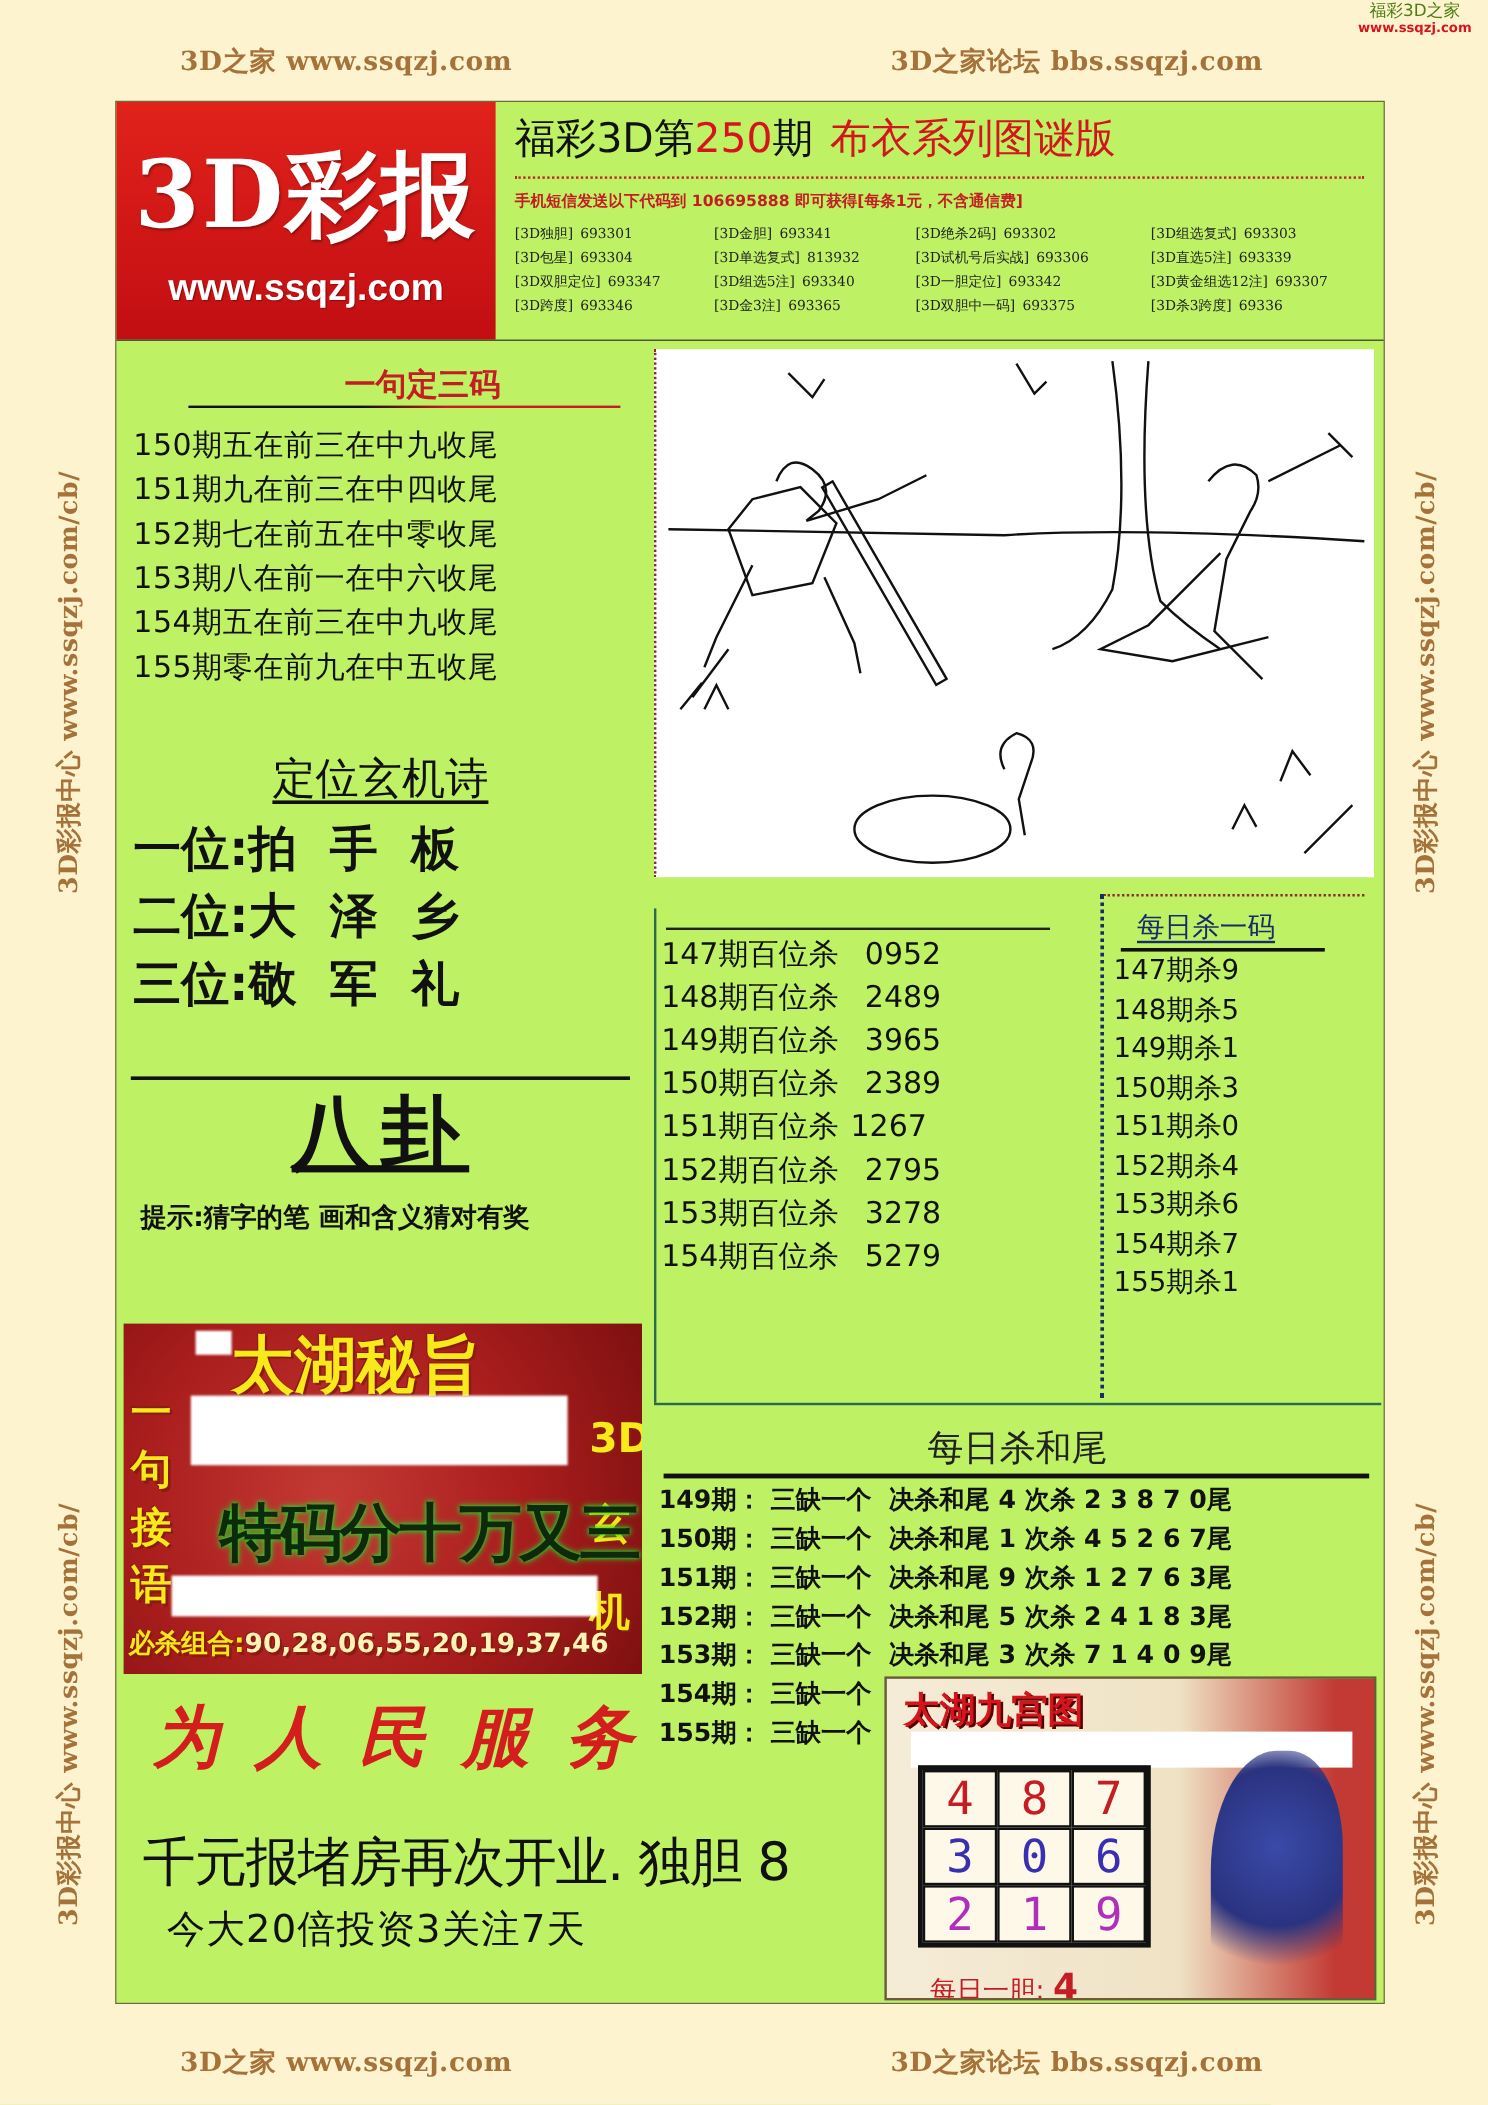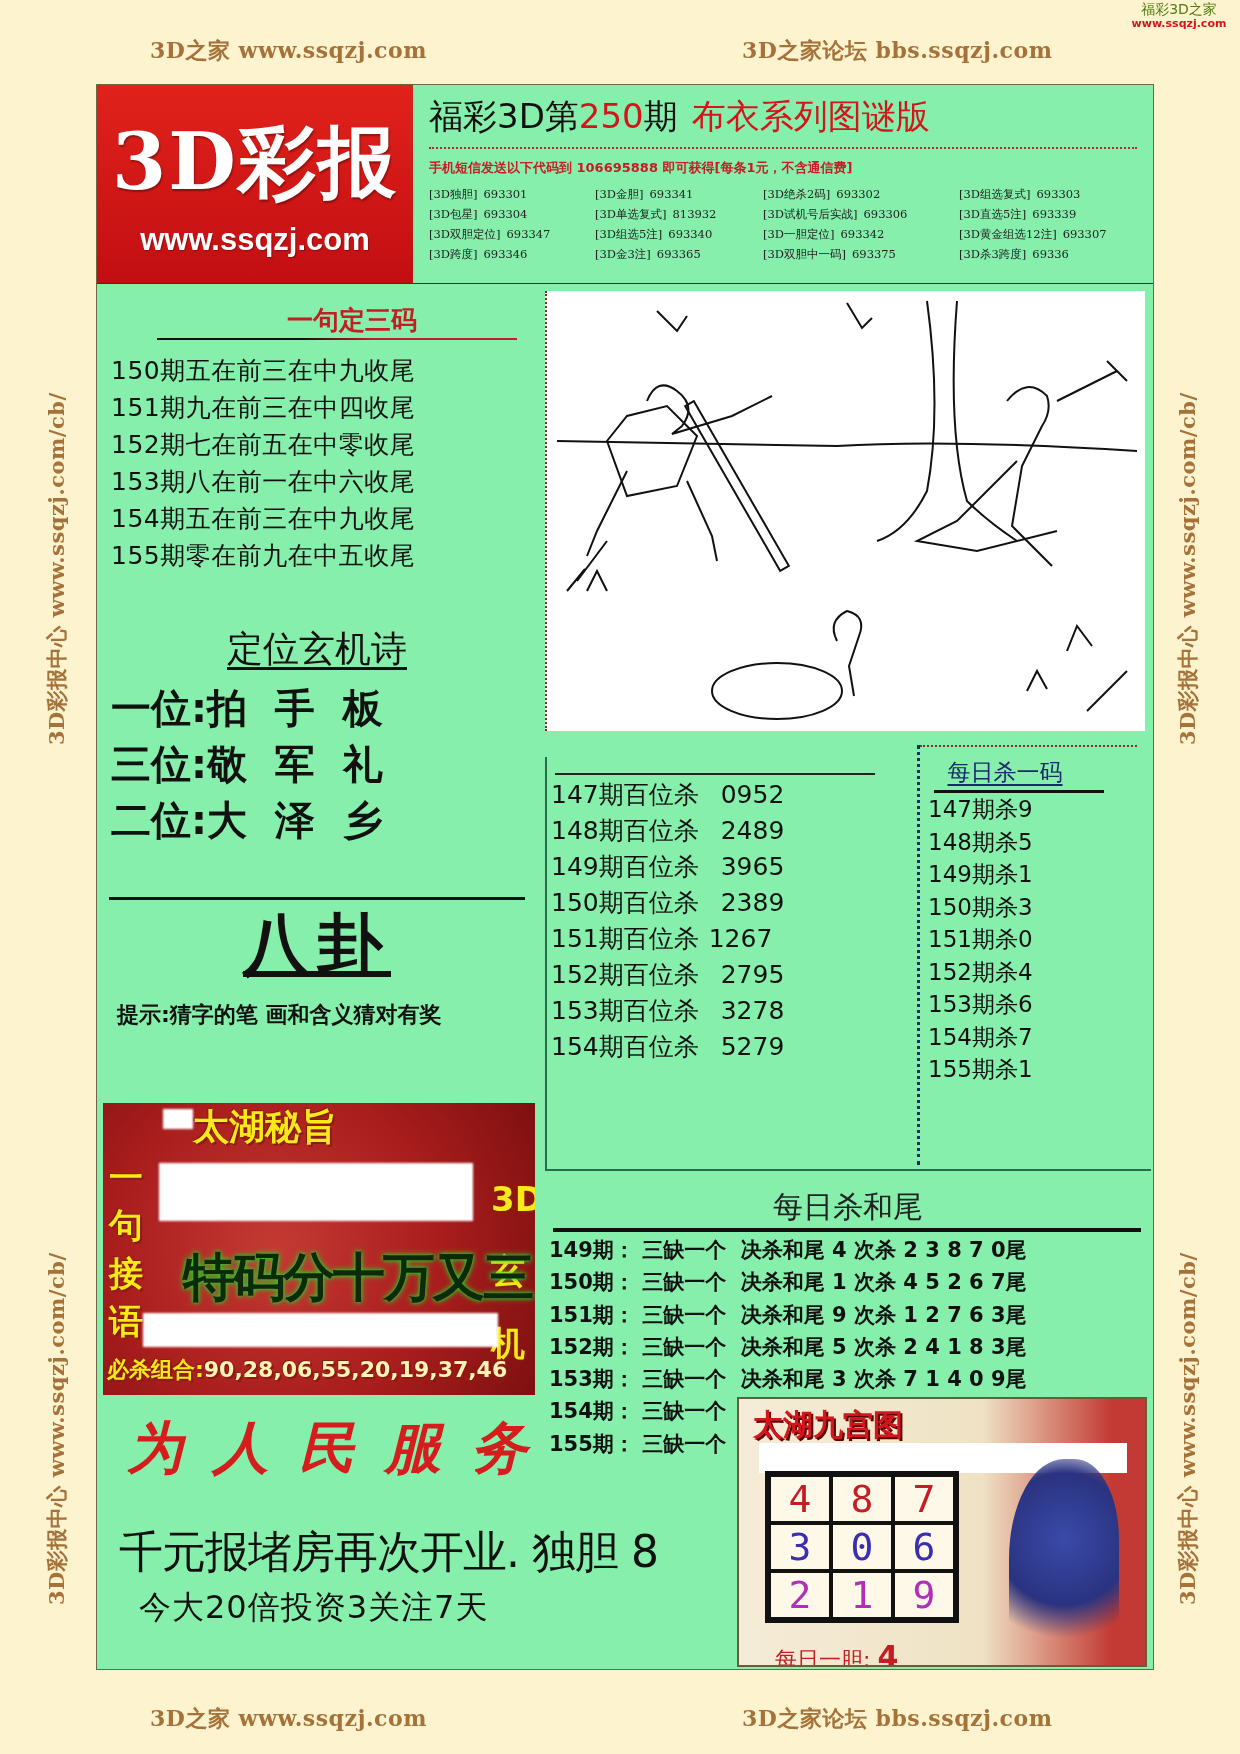--- a/index.html
+++ b/index.html
@@ -4,21 +4,21 @@
 <style>
   * { box-sizing: border-box; margin: 0; padding: 0; }
   body { width: 1240px; height: 1754px; background: #fdf3cf; position: relative; overflow: hidden;
          font-family: "DejaVu Sans", "Liberation Sans", sans-serif; color: #111; }
   .corner-badge { position: absolute; right: 6px; top: 2px; width: 110px; text-align: center; line-height: 1; }
   .corner-badge .cb1 { color: #4d7c0f; font-weight: normal; font-size: 14px; }
   .corner-badge .cb2 { color: #d4161c; font-weight: bold; font-size: 11px; margin-top: 2px; }
   .wm { position: absolute; color: #a5723a; font-family: "DejaVu Serif", "Liberation Serif", serif;
         font-size: 22px; font-weight: bold; white-space: nowrap; letter-spacing: 0.5px; }
   .wm.v { transform-origin: left top; font-size: 21px; }
-  .frame { position: absolute; left: 96px; top: 84px; width: 1058px; height: 1586px; background: #86efac;
+  .frame { position: absolute; left: 96px; top: 84px; width: 1058px; height: 1586px; background: #bef264;
            border: 1px solid #6f6547; }
   
   .logo { position: absolute; left: 0; top: 0; width: 316px; height: 198px;
           background: linear-gradient(180deg, #e1221b 0%, #c20e12 100%); color: #fff; text-align: center; }
   .logo .big { font-family: "DejaVu Serif", "Liberation Serif", serif; font-weight: bold; font-size: 78px;
                margin-top: 26px; letter-spacing: 2px; text-shadow: 1px 2px 2px rgba(0,0,0,0.35); }
   .logo .url { font-family: "Liberation Sans", sans-serif; font-weight: bold; font-size: 31px; margin-top: 6px;
                text-shadow: 1px 1px 1px rgba(0,0,0,0.3); }
   .head { position: absolute; left: 316px; top: 0; right: 0; height: 198px; padding: 8px 0 0 16px; }
   .head .title { font-size: 34px; line-height: 46px; }
@@ -140,22 +140,22 @@
         <path d="M40 300 l10 -20 l10 20 M520 360 l10 -25 l15 20 M480 400 l10 -20 l10 18 M540 420 l40 -40"></path>
         <path d="M110 20 l20 20 l10 -15 M300 12 l15 25 l10 -10"></path>
       </g>
     </svg>
   </div>
 
   <div class="sec" style="left:0; top:540px; width:440px;">
     <div class="poem-title">定位玄机诗</div>
     <div id="poem-rows" style="margin:6px 0 0 14px;">
         <div class="poem-row"><span>一位:</span><span>拍  手  板</span></div>
+        <div class="poem-row"><span>二位:</span><span>大  泽  乡</span></div>
         <div class="poem-row"><span>三位:</span><span>敬  军  礼</span></div>
-        <div class="poem-row"><span>二位:</span><span>大  泽  乡</span></div>
       </div>
   </div>
 
   <div class="sec" style="left:0; top:810px; width:440px;">
     <div style="height:3px; background:#111; margin:2px 12px 0 12px;"></div>
     <div class="bagua">八卦</div>
     <div class="hint" style="margin:10px 0 0 20px;">提示:猜字的笔 画和含义猜对有奖</div>
   </div>
 
   <div class="sec" style="left:448px; top:672px; width:380px; height:412px; border-left:2px solid #2b6b4d;">
@@ -200,21 +200,21 @@
         <div class="hw-row">151期： 三缺一个  决杀和尾 9 次杀 1 2 7 6 3尾</div>
         <div class="hw-row">152期： 三缺一个  决杀和尾 5 次杀 2 4 1 8 3尾</div>
         <div class="hw-row">153期： 三缺一个  决杀和尾 3 次杀 7 1 4 0 9尾</div>
         <div class="hw-row">154期： 三缺一个  决杀和尾 1 次杀 5 1 2 0 9尾</div>
         <div class="hw-row">155期： 三缺一个  决杀和尾 3 次杀 7 1 4 0 9尾</div>
       </div>
   </div>
 
   <div class="taihu" style="left:6px; top:1018px; width:432px; height:292px;">
     <div class="mask" style="left:60px; top:6px; width:30px; height:20px;"></div>
-    <div class="tt" style="left:90px; top:0px; font-size:36px;">太湖秘旨</div>
+    <div class="tt" style="left:90px; top:0px; font-size:52px;">太湖秘旨</div>
     <div class="mask" style="left:56px; top:60px; width:314px; height:58px;"></div>
     <div class="tt" style="left:6px; top:50px; font-size:34px; width:40px; line-height:48px;">一句接语</div>
     <div class="tt" style="left:388px; top:60px; font-size:34px; width:40px; line-height:72px;">3D玄机</div>
     <div class="green" style="left:80px; top:140px; font-size:52px; letter-spacing:-2px;">特码分十万又三</div>
     <div class="mask" style="left:40px; top:210px; width:355px; height:34px;"></div>
     <div style="position:absolute; left:4px; top:252px; white-space:nowrap;">
       <span class="tt" style="position:static; font-size:22px;">必杀组合:</span><span class="tt" style="position:static; font-size:22px; color:#fff4b8;">90,28,06,55,20,19,37,46</span>
     </div>
   </div>
 

